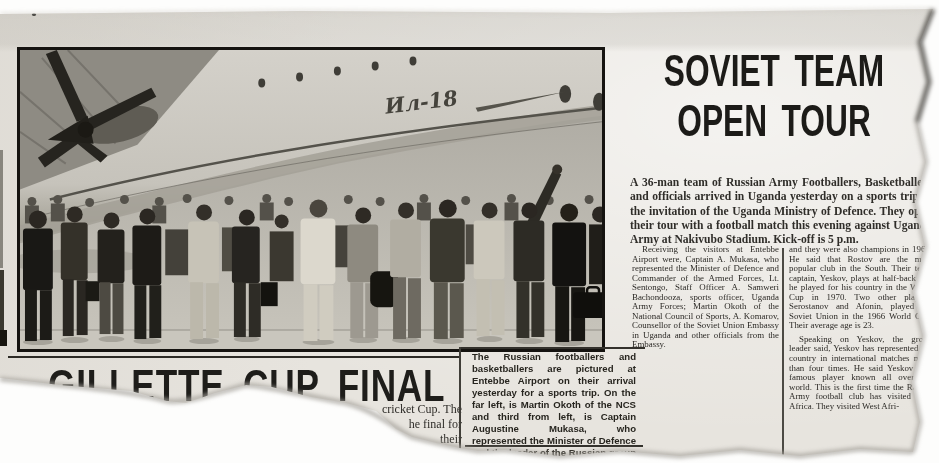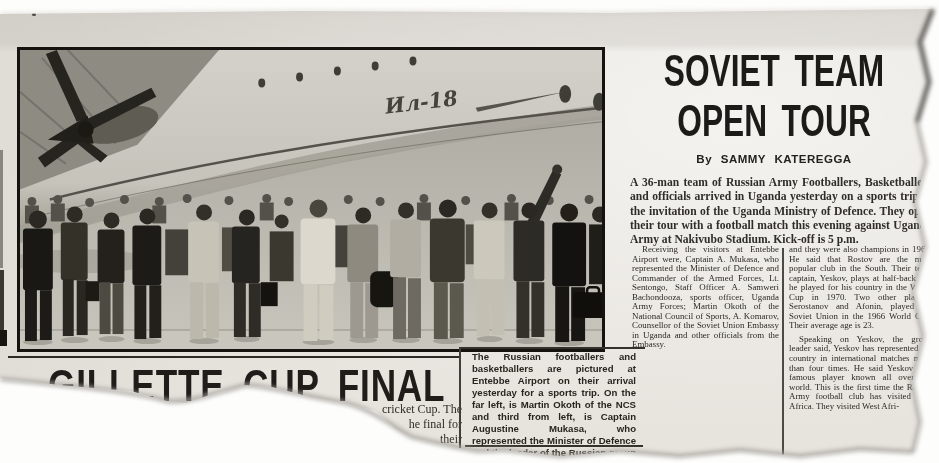--- a/index.html
+++ b/index.html
@@ -268,21 +268,20 @@
       <div>their</div>
     </div>
 
     <div class="caption-rule-top"></div>
     <div class="caption-rule-left"></div>
     <div class="caption-rule-bottom"></div>
     <div class="caption-text">The Russian footballers and basketballers are pictured at Entebbe Airport on their arrival yesterday for a sports trip. On the far left, is Martin Okoth of the NCS and third from left, is Captain Augustine Mukasa, who represented the Minister of Defence and the leader of the Russian group is fifth from left.</div>
 
     <div class="soviet-h soviet-h1">SOVIET TEAM</div>
     <div class="soviet-h soviet-h2">OPEN TOUR</div>
-    <div class="byline">By SAMMY KATEREGGA</div>
     <div class="lead">A 36-man team of Russian Army Footballers, Basketballers and officials arrived in Uganda yesterday on a sports trip at the invitation of the Uganda Ministry of Defence. They open their tour with a football match this evening against Uganda Army at Nakivubo Stadium.  Kick-off is 5 p.m.</div>
 
     <div class="col col1">
       <p class="ind">Receiving the visitors at Entebbe Airport were, Captain A. Mukasa, who represented the Minister of Defence and Commander of the Armed Forces, Lt. Sentongo, Staff Officer A. Samweri Bachondooza, sports officer, Uganda Army Forces; Martin Okoth of the National Council of Sports, A. Komarov, Counsellor of the Soviet Union Embassy in Uganda and other officials from the Embassy.</p>
     </div>
     <div class="col-divider"></div>
     <div class="col col2">
       <p>and they were also champions in 1966. He said that Rostov are the most popular club in the South. Their team captain, Yeskov, plays at half-back and he played for his country in the World Cup in 1970. Two other players, Serostanov and Afonin, played for Soviet Union in the 1966 World Cup. Their average age is 23.</p>
       <p class="ind">Speaking on Yeskov, the group leader said, Yeskov has represented his country in international matches more than four times. He said Yeskov is a famous player known all over the world. This is the first time the Rostov Army football club has visited East Africa. They visited West Afri-</p>
     </div>

